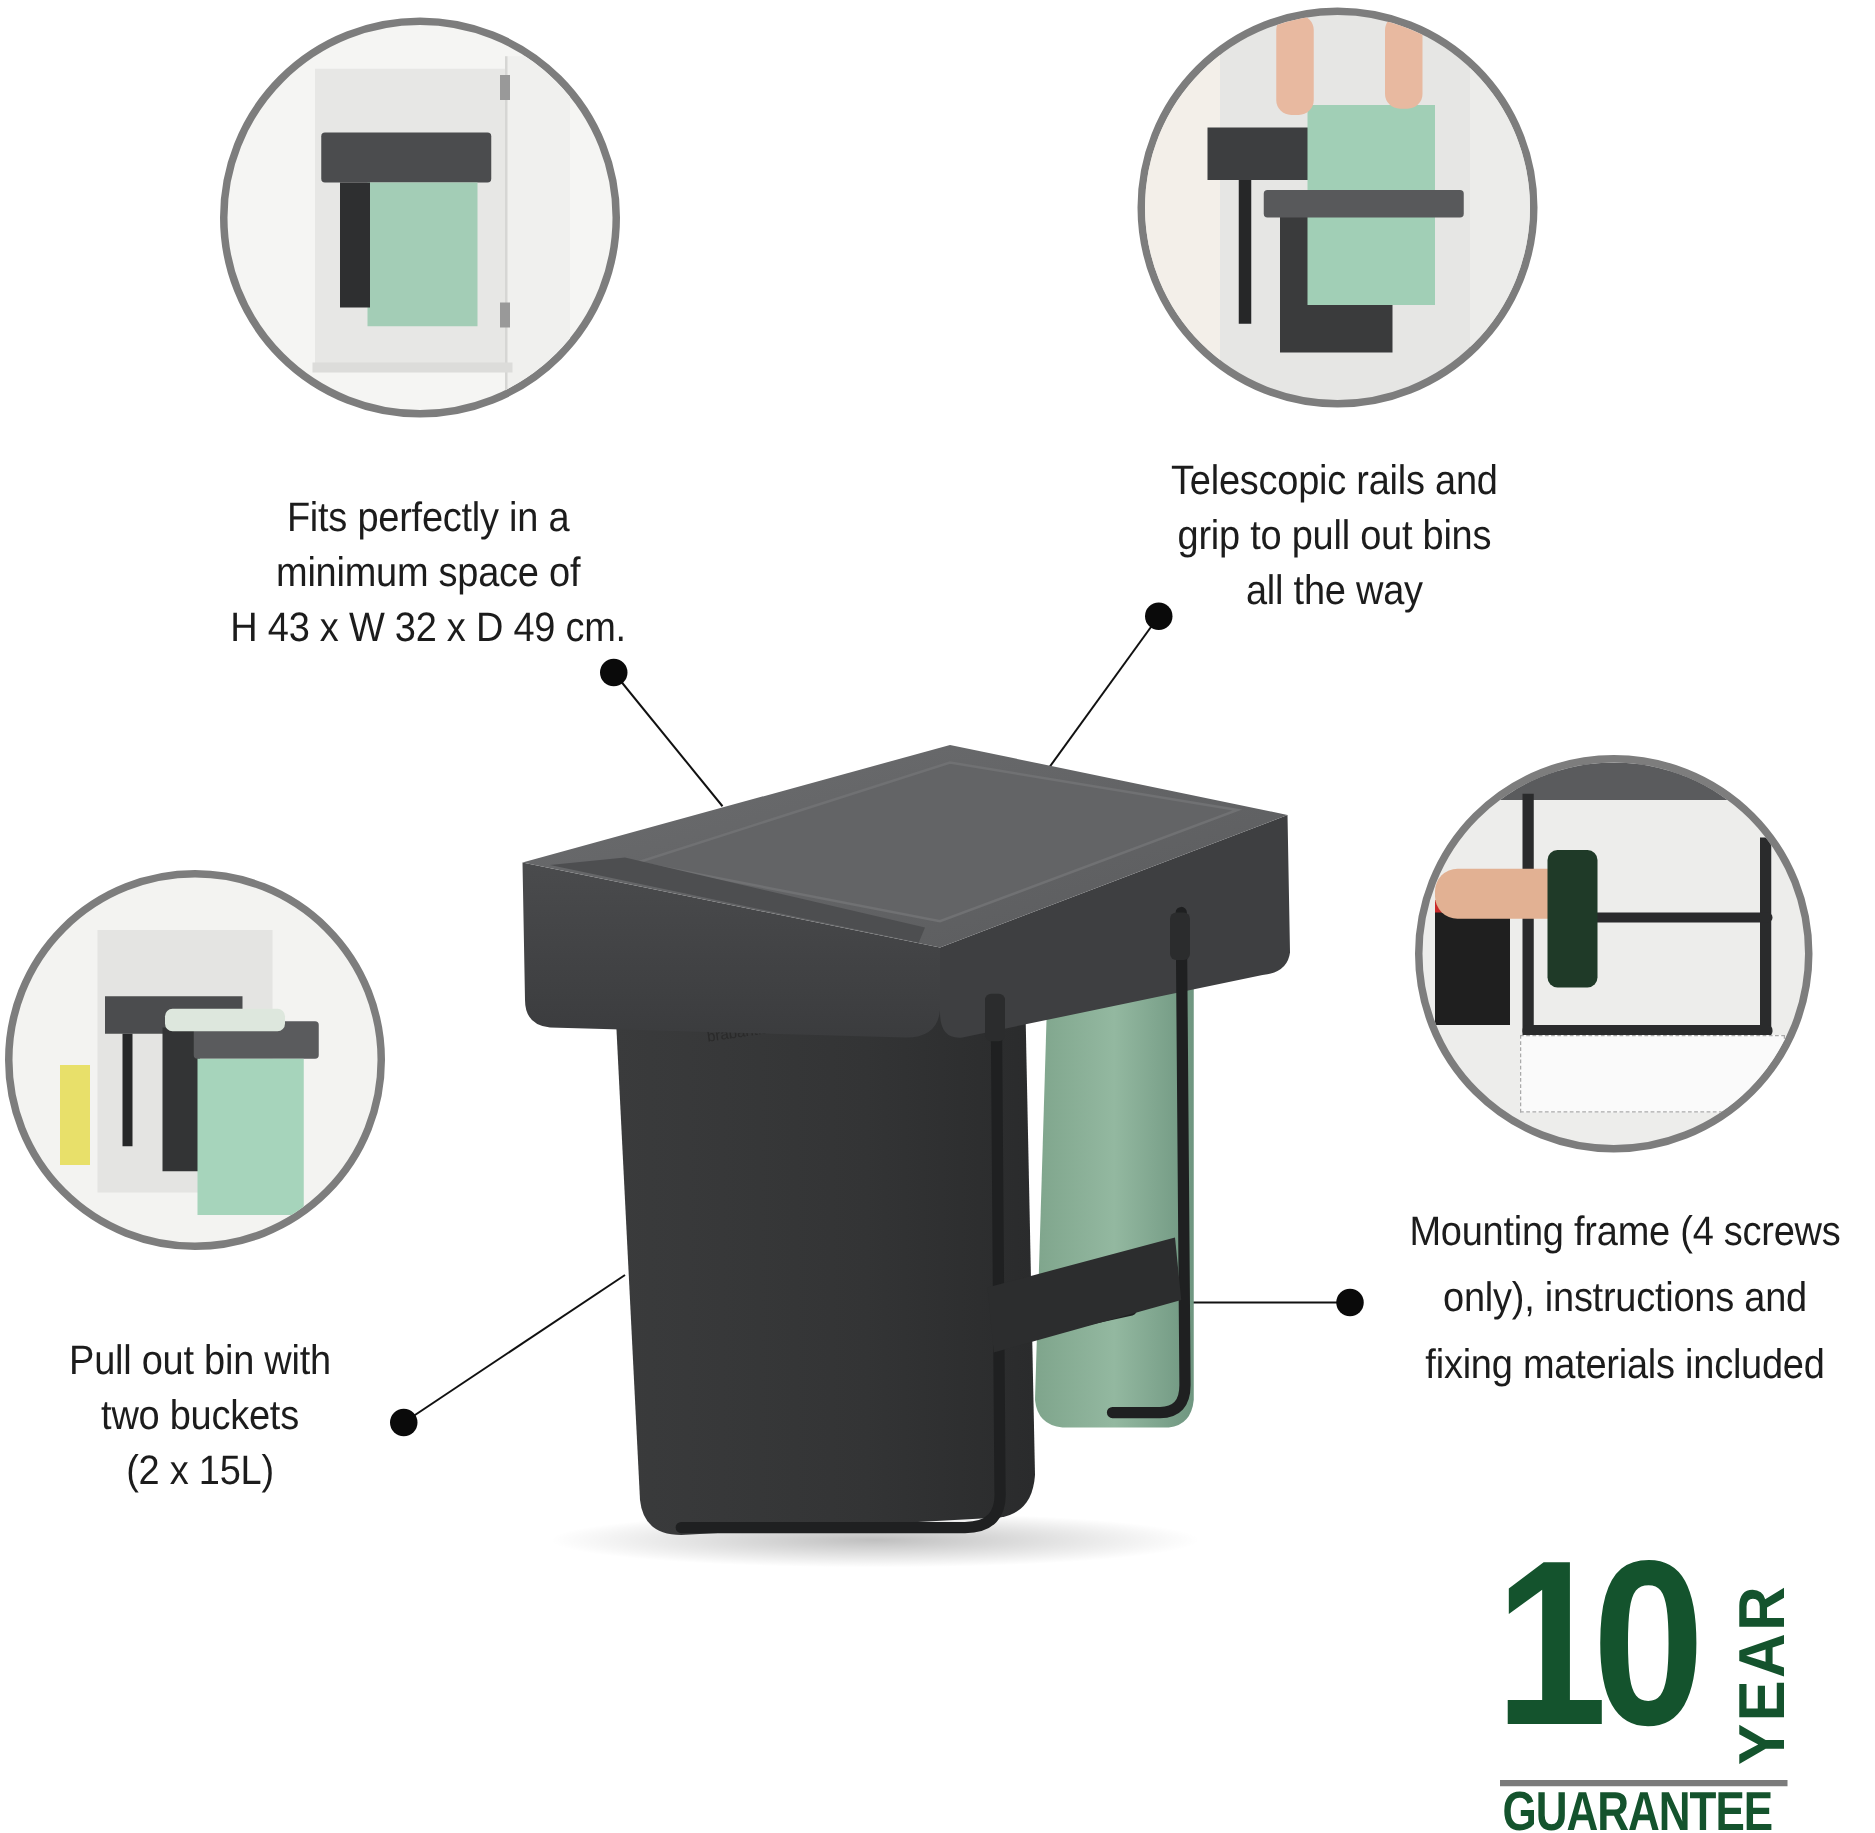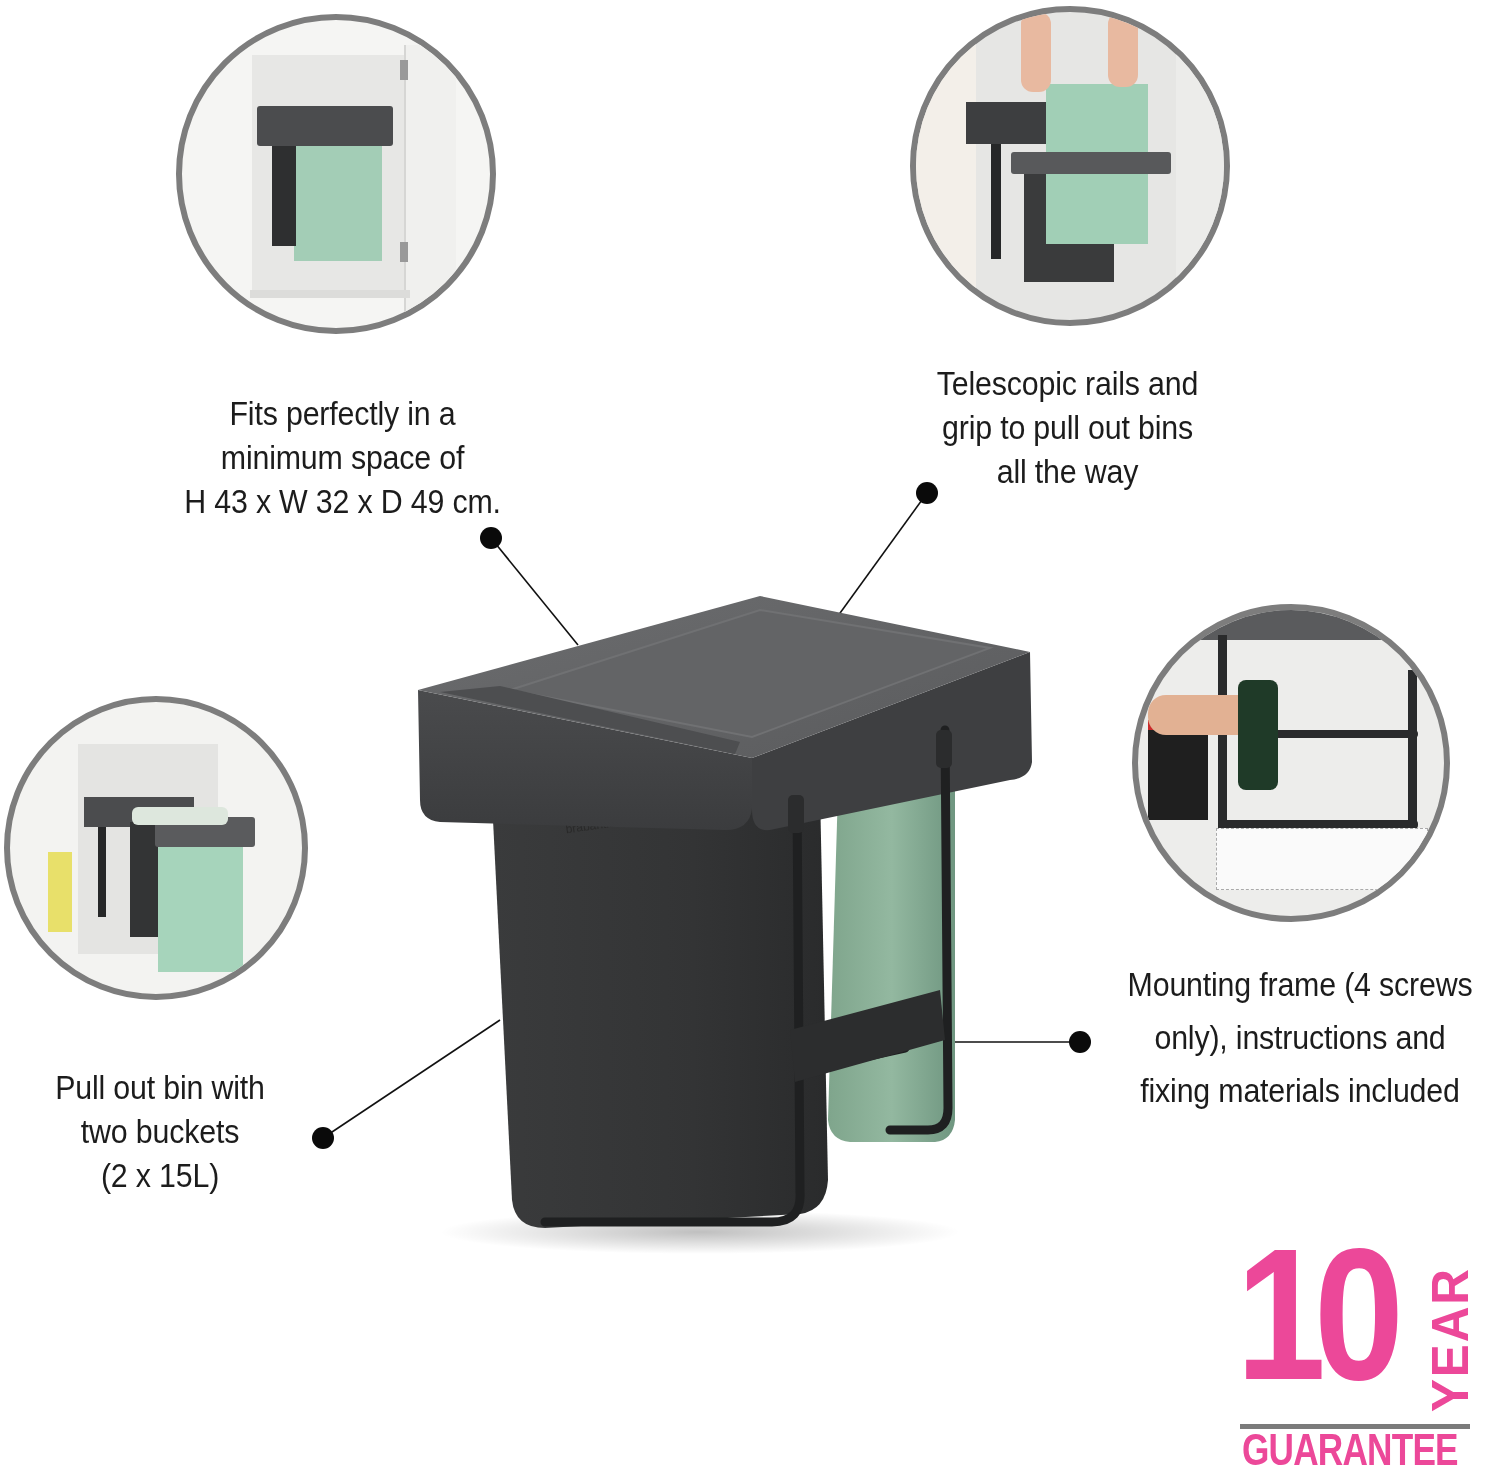--- a/index.html
+++ b/index.html
@@ -11,21 +11,21 @@
   .inset { position:absolute; border-radius:50%; border:6px solid #7d7d7d;
            overflow:hidden; background:#f2f2f0; box-sizing:border-box; }
 
   
   .callout { position:absolute; text-align:center; font-size:33px; line-height:44px;
              font-weight:normal; letter-spacing:-0.2px; color:#1c1c1c;
              transform:scaleX(0.92); transform-origin:center top; }
   .callout span { display:block; white-space:nowrap; }
 
   
-  .badge { position:absolute; left:1230px; top:1258px; width:250px; height:200px; color:#ec4899; }
+  .badge { position:absolute; left:1190px; top:1258px; width:250px; height:200px; color:#14532d; }
   .badge .big { position:absolute; left:6px; top:-38px; font-family:"Liberation Sans", sans-serif;
                 font-weight:bold; font-size:188px; letter-spacing:-14px; line-height:188px;
                 transform:scaleX(0.86); transform-origin:left top; }
   .badge .year { position:absolute; left:196px; top:6px; width:148px; height:48px;
                  font-weight:bold; font-size:52px; line-height:48px; letter-spacing:2px;
                  transform-origin:left top; transform:translate(0px,148px) rotate(-90deg) scaleX(0.95); }
   .badge .rule { position:absolute; left:10px; top:166px; width:230px; height:5px; background:#7b7b7b; }
   .badge .guar { position:absolute; left:12px; top:170px; font-weight:bold; font-size:44px;
                  line-height:44px; letter-spacing:-1px; transform:scaleX(0.80); transform-origin:left top; }
 </style>

